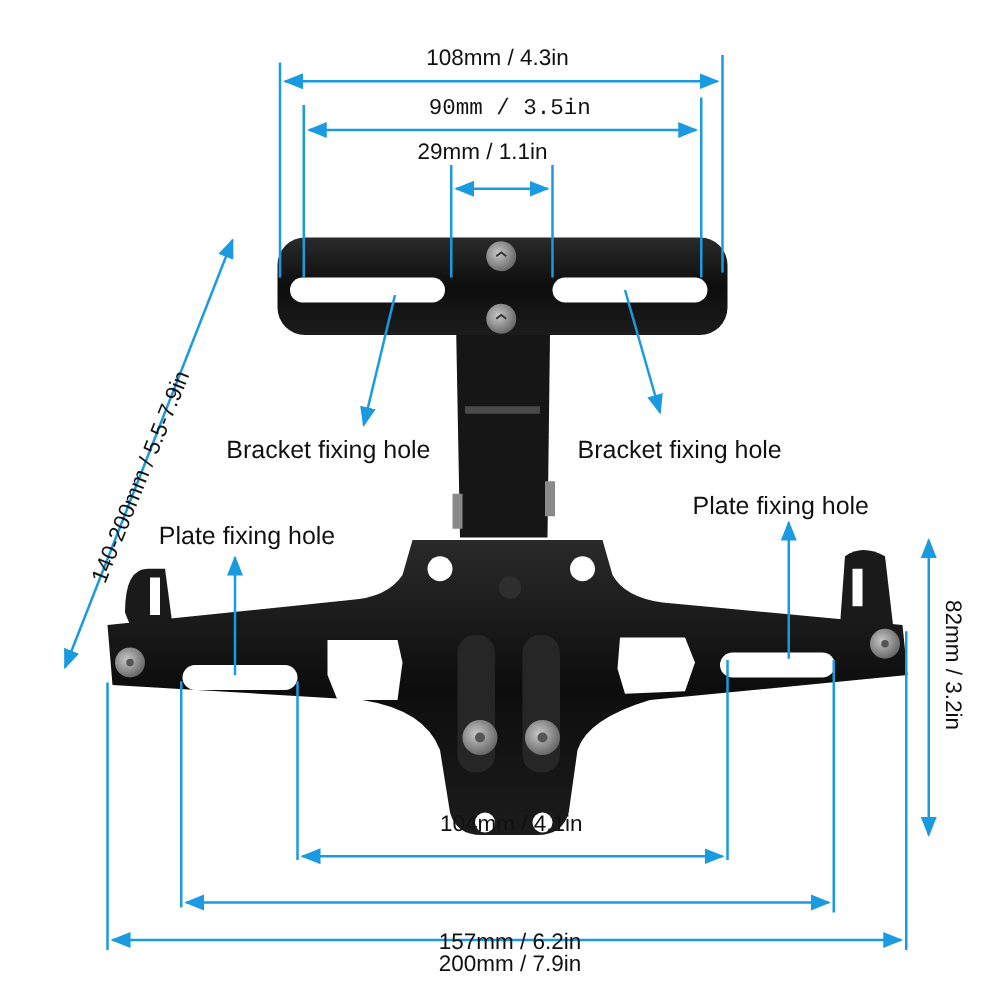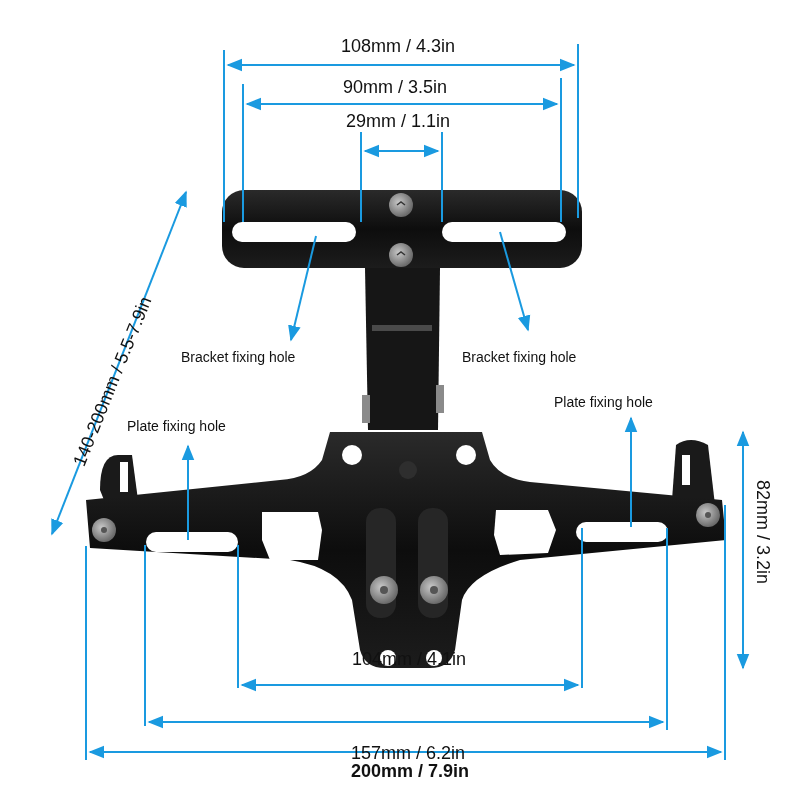--- a/index.html
+++ b/index.html
@@ -1,18 +1,18 @@
 <!DOCTYPE html>
 <html><head>
   <meta charset="utf-8">
   <style>
     html, body { margin: 0; padding: 0; background: #ffffff; }
     body { width: 800px; height: 800px; overflow: hidden; position: relative; font-family: "Liberation Sans", "DejaVu Sans", sans-serif; }
     #canvas { position: absolute; left: 0; top: 0; width: 800px; height: 800px; }
-    .lbl { position: absolute; color: #111111; font-size: 14px; white-space: nowrap; line-height: 1; }
+    .lbl { position: absolute; color: #111111; font-size: 20px; white-space: nowrap; line-height: 1; }
     .dim { font-size: 18px; }
   </style>
 </head>
 <body>
 
 <svg id="canvas" viewBox="0 0 800 800" xmlns="http://www.w3.org/2000/svg">
   <defs>
     <marker id="ah" viewBox="0 0 10 10" refX="9" refY="5" markerWidth="8" markerHeight="8" orient="auto-start-reverse">
       <path d="M0,1 L10,5 L0,9 Z" fill="#1a9ae0"></path>
     </marker>
@@ -120,26 +120,26 @@
     <line x1="90" y1="752" x2="721" y2="752" marker-start="url(#ah)" marker-end="url(#ah)"></line>
 
     <line x1="316" y1="236" x2="291" y2="340" marker-end="url(#ah)"></line>
     <line x1="500" y1="232" x2="528" y2="330" marker-end="url(#ah)"></line>
     <line x1="188" y1="540" x2="188" y2="446" marker-end="url(#ah)"></line>
     <line x1="631" y1="527" x2="631" y2="418" marker-end="url(#ah)"></line>
   </g>
 </svg>
 
 <div class="lbl dim" style="left:341px; top:37px;">108mm / 4.3in</div>
-<div class="lbl dim" style="left:343px; top:78px;">90mm / 3.5in</div>
-<div class="lbl dim" style="left:346px; top:112px;">29mm / 1.1in</div>
+<div class="lbl dim" style="left:343px; top:78px;font-family:Liberation Mono, monospace;">90mm / 3.5in</div>
+<div class="lbl dim" style="left:334px; top:112px;">29mm / 1.1in</div>
 
 <div class="lbl" style="left:181px; top:350px;">Bracket fixing hole</div>
 <div class="lbl" style="left:462px; top:350px;">Bracket fixing hole</div>
 <div class="lbl" style="left:127px; top:419px;">Plate fixing hole</div>
 <div class="lbl" style="left:554px; top:395px;">Plate fixing hole</div>
 
 <div class="lbl dim" style="left:70px; top:462px; transform: rotate(-68deg); transform-origin: 0 0;">140-200mm / 5.5-7.9in</div>
 <div class="lbl dim" style="left:772px; top:480px; transform: rotate(90deg); transform-origin: 0 0;">82mm / 3.2in</div>
 
 <div class="lbl dim" style="left:352px; top:650px;">104mm / 4.1in</div>
 <div class="lbl dim" style="left:351px; top:744px;">157mm / 6.2in</div>
-<div class="lbl dim" style="left:351px; top:762px;font-weight:bold;">200mm / 7.9in</div>
+<div class="lbl dim" style="left:351px; top:762px;">200mm / 7.9in</div>
 
 </body></html>

